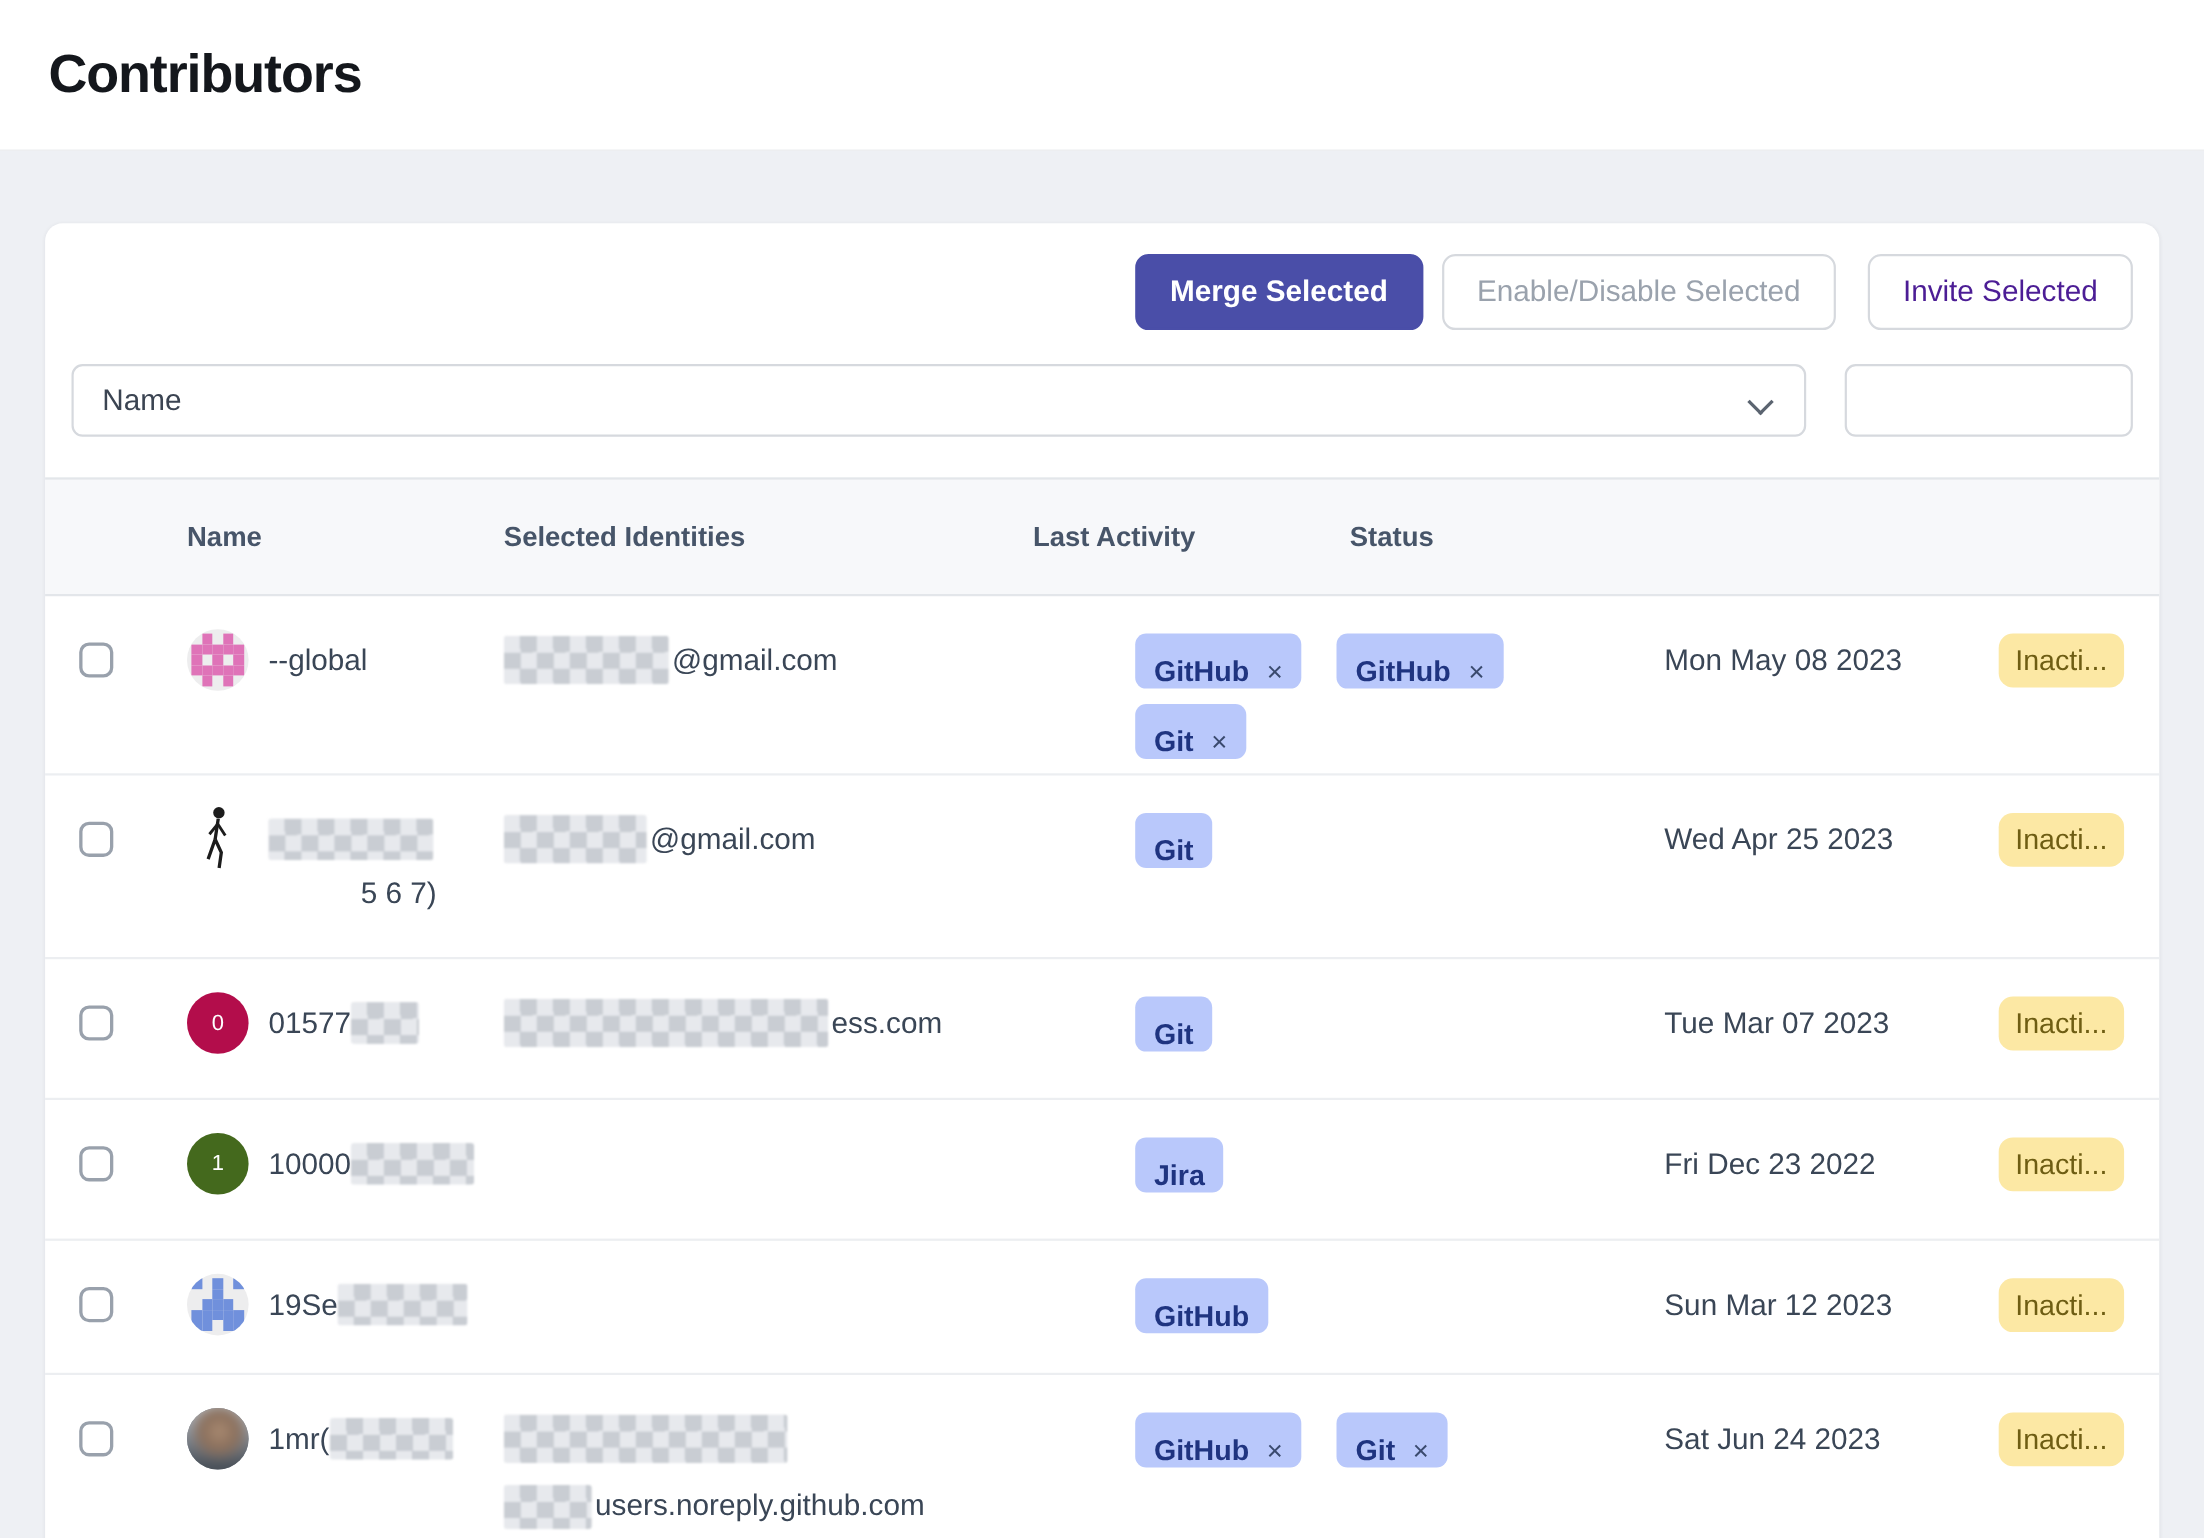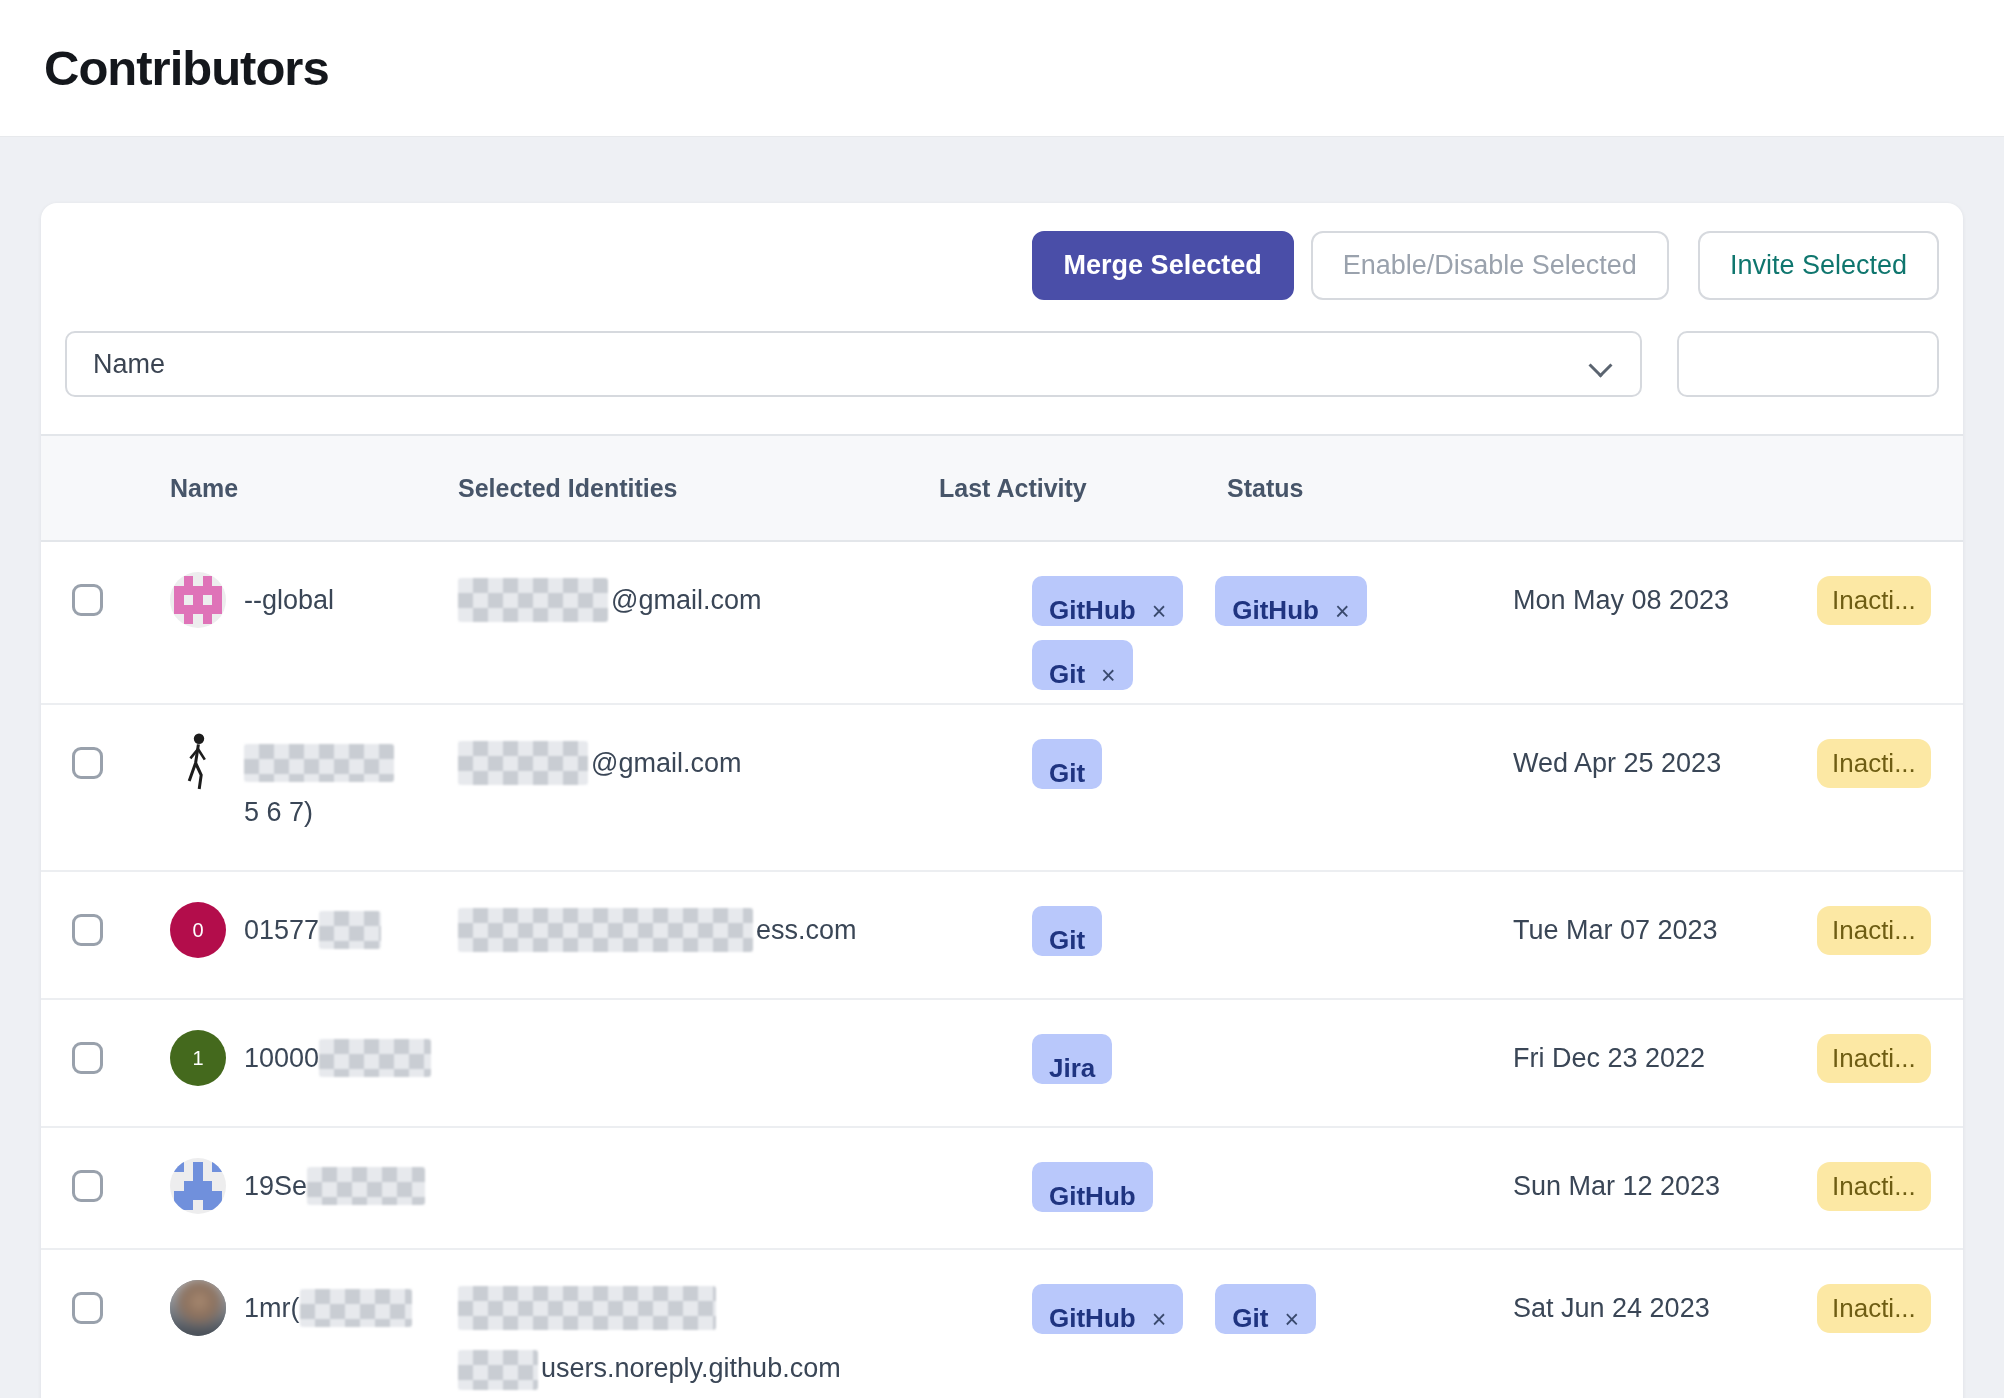--- a/index.html
+++ b/index.html
@@ -13,21 +13,21 @@
 
   
   .card { position:absolute; left:41px; top:203px; width:1922px; height:1270px;
     background:#fff; border-radius:16px; box-shadow:0 1px 4px rgba(20,24,40,.07); }
 
   
   .toolbar { display:flex; justify-content:flex-end; align-items:center;
     gap:17px; padding:28px 24px 0 24px; }
   .btn { height:69px; border-radius:12px; font-size:27px; font-weight:600;
     padding:0 30px; display:flex; align-items:center; cursor:pointer;
-    background:#fff; border:2px solid #d6d9de; color:#0f766e; }
+    background:#fff; border:2px solid #d6d9de; color:#4c1d95; }
   .btn.primary { background:#4a4ea8; border-color:#4a4ea8; color:#fff; }
   .btn.disabled { color:#9aa2ad; font-weight:500; }
   .btn.ghost { font-weight:500; margin-left:12px; }
 
   
   .filter-row { display:flex; align-items:center; padding:31px 24px 0 24px; }
   .select-box { flex:1; height:66px; border:2px solid #d6d9de; border-radius:10px;
     display:flex; align-items:center; padding:0 26px; font-size:27px; color:#3b4452;
     position:relative; cursor:pointer; background:#fff; }
   .chevron { position:absolute; right:32px; top:24px; width:16px; height:16px; }
@@ -70,21 +70,21 @@
   .identicon i { display:block; }
   .num-avatar { width:56px; height:56px; border-radius:50%; display:flex;
     align-items:center; justify-content:center; color:#fff; font-size:20px; }
   .photo-avatar { width:56px; height:56px; border-radius:50%; overflow:hidden;
     position:relative; background:#7d848d; }
   .photo-avatar .ph { position:absolute; inset:-6px; filter:blur(4px);
     background:
       radial-gradient(circle at 52% 40%, #a98a71 0%, #8a6f5c 30%, rgba(0,0,0,0) 52%),
       linear-gradient(180deg,#c3c7cc 0%, #9aa0a8 32%, #565d66 78%, #3f454d 100%); }
 
-  .name-box { padding-top:0; font-size:27px; color:#3a4656; }
+  .name-box { padding-top:0; font-size:27px; color:#3a4656;text-align:right; }
   .line1 { min-height:56px; display:flex; align-items:center; }
   .line2 { margin-top:6px; font-size:27px; color:#3a4656; }
 
   .row .col-email { padding-top:30px; font-size:27px; color:#3a4656; }
   .row .col-email .line1 { min-height:56px; }
   .row .col-email .line2 { margin-top:14px; }
 
   .blur { display:inline-block; border-radius:3px; vertical-align:middle;
     background:repeating-conic-gradient(#c9cdd3 0% 25%, #e7e9ed 0% 50%) 0 0 / 30px 30px;
     filter:blur(1px); margin-right:3px; }

